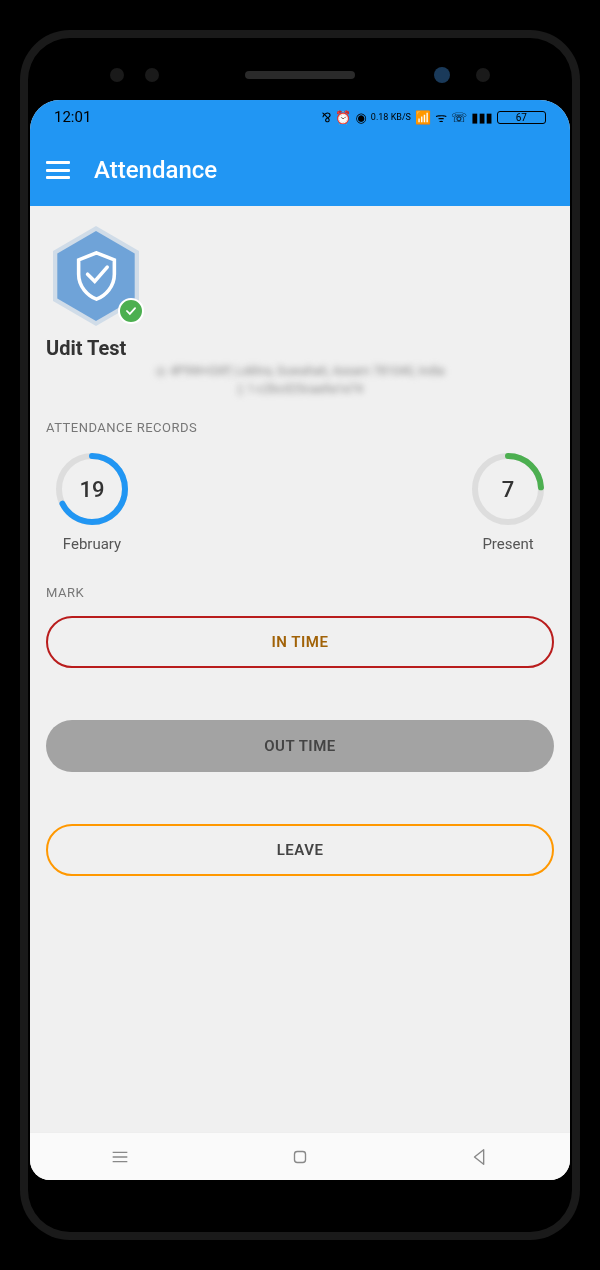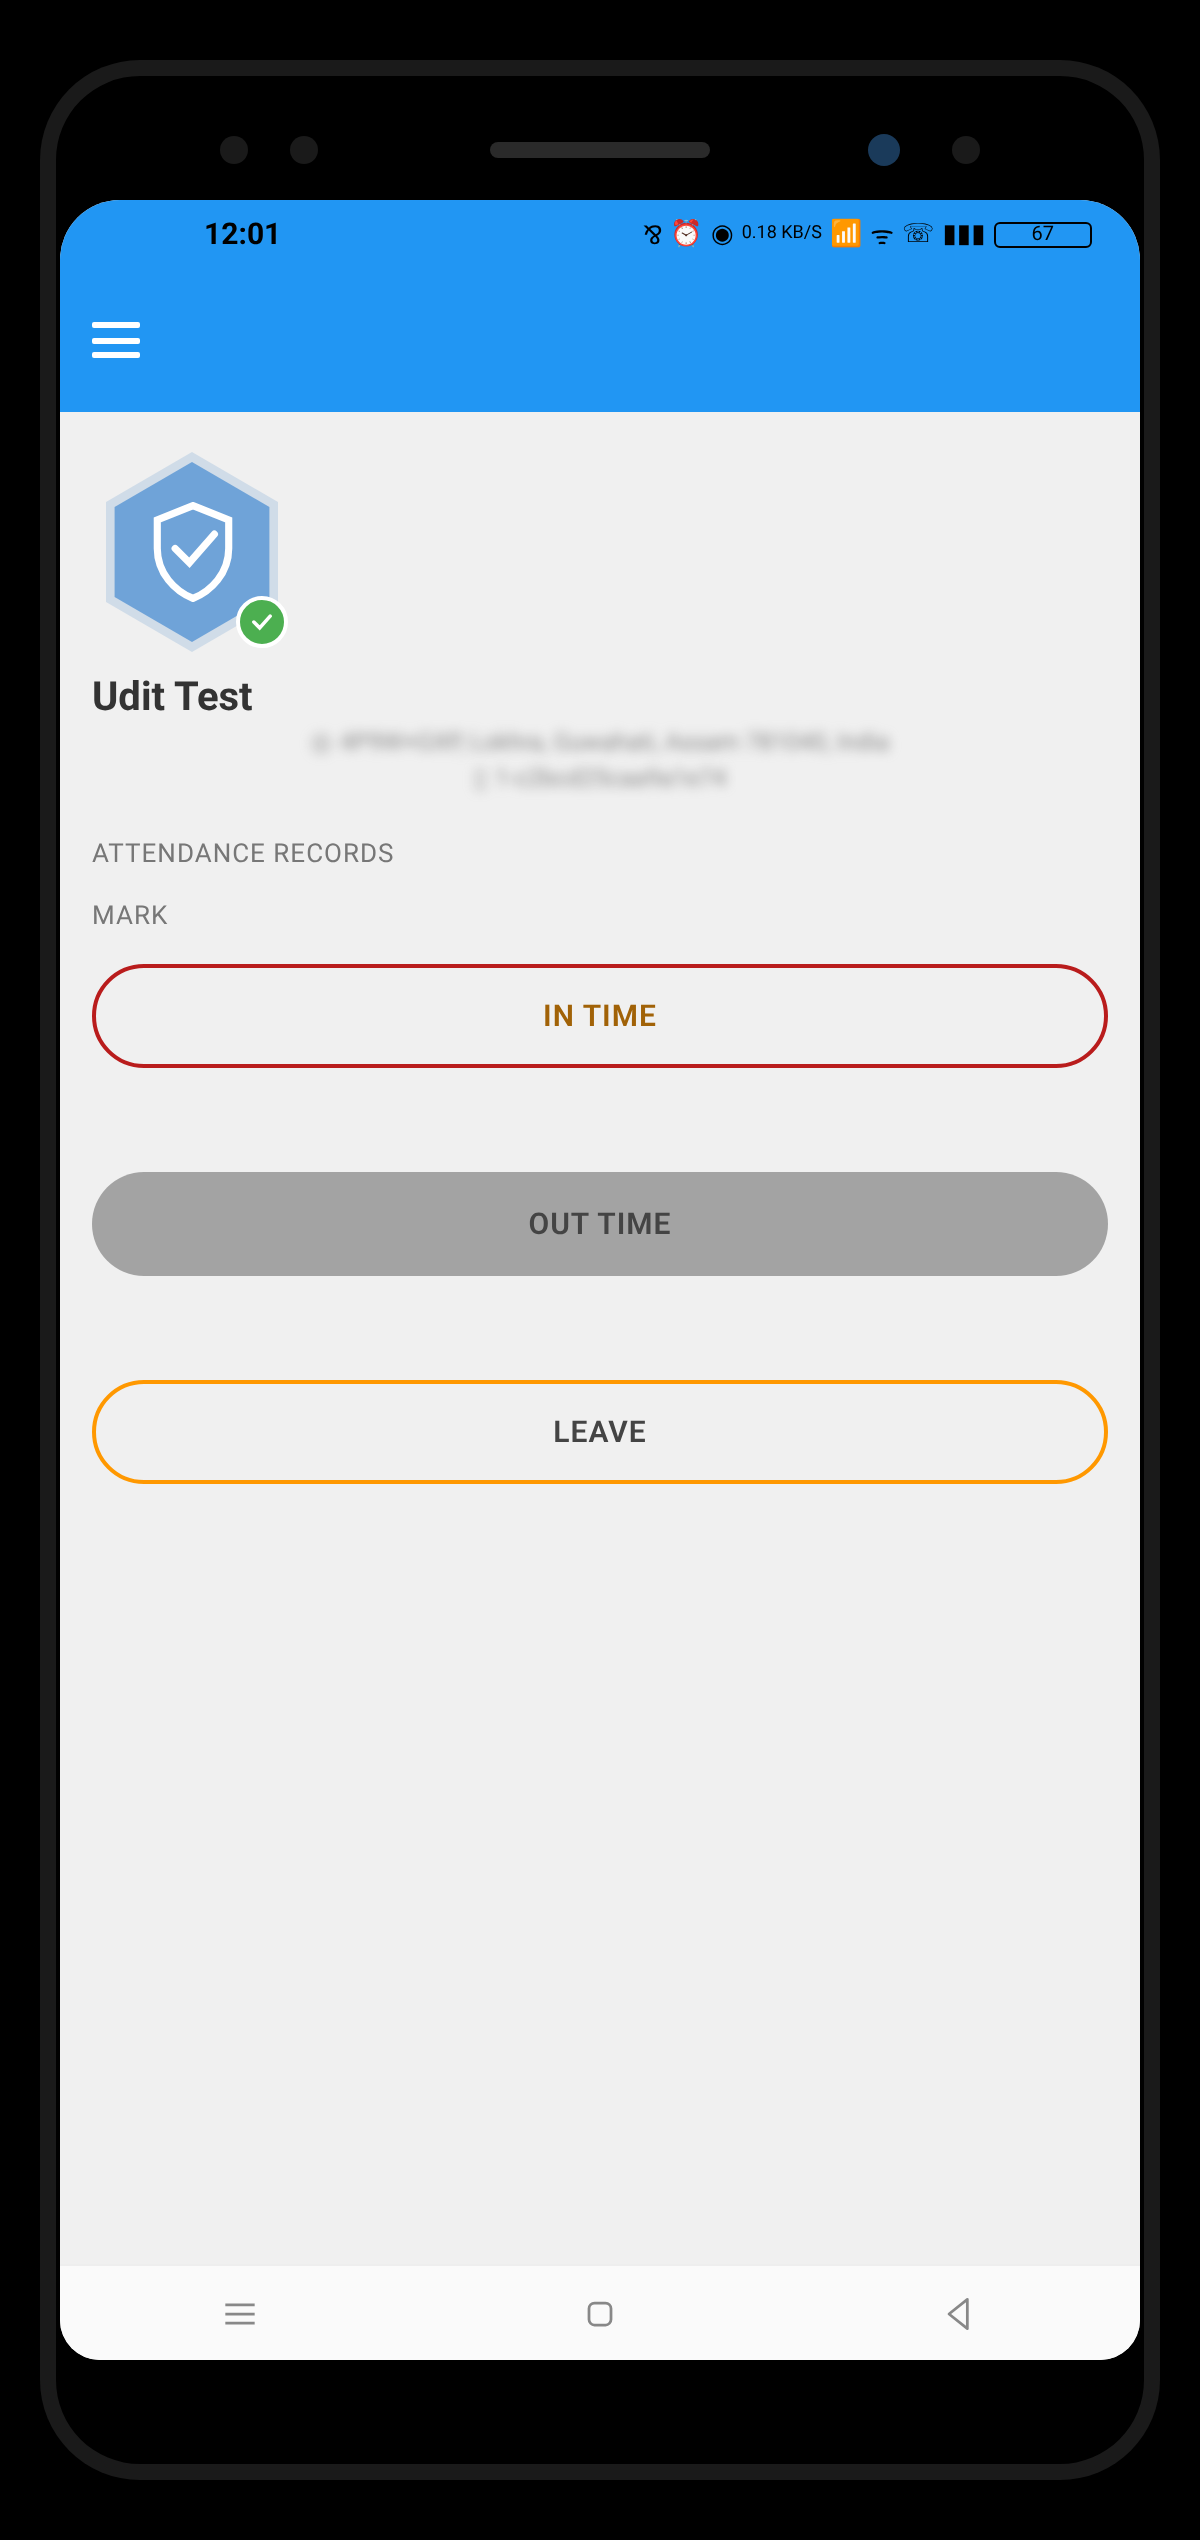--- a/index.html
+++ b/index.html
@@ -43,21 +43,21 @@
   .status-bar {
     background: #2196F3;
     height: 34px;
     display: flex;
     justify-content: space-between;
     align-items: center;
     padding: 0 24px;
     color: #000;
     font-size: 15px;
   }
-  .status-time { font-weight: 700; margin-left: 48px; }
+  .status-time { font-weight: 400; }
   .status-icons { display: flex; gap: 4px; align-items: center; font-size: 13px; }
   .app-bar {
     background: #2196F3;
     height: 72px;
     display: flex;
     align-items: center;
     padding: 0 16px;
     gap: 24px;
   }
   .hamburger {
@@ -186,20 +186,21 @@
         <span style="border:1px solid #000;border-radius:3px;padding:0 18px;font-size:10px">67</span>
       </span>
     </div>
 
     <div class="app-bar">
       <div class="hamburger">
         <span></span>
           <span></span>
           <span></span>
       </div>
+      <div class="app-title">Attendance</div>
     </div>
 
     <div class="content">
 
       <div class="profile-section">
         <div class="shield-wrap">
           <div class="hex-outer">
             <div class="hexagon">
               <svg class="shield-svg" viewBox="0 0 24 28">
                 <path d="M12 1 L22 5 V13 C22 20 17 25 12 27 C7 25 2 20 2 13 V5 Z" fill="none" stroke="#fff" stroke-width="2"></path>
@@ -219,20 +220,42 @@
           <span>4P9W+GXP, Lokhra, Guwahati, Assam 781040, India</span>
         </div>
         <div class="blur-text">
           <span style="filter:none">▯</span>
           <span>1-c2bcd25caa9a1e74</span>
         </div>
       </div>
 
       <div class="section-label">Attendance Records</div>
 
+      <div class="records-row">
+        <div class="ring-block">
+          <div class="ring">
+            <svg viewBox="0 0 76 76">
+              <circle class="ring-circle ring-bg" cx="38" cy="38" r="33"></circle>
+              <circle class="ring-circle ring-fg-blue" cx="38" cy="38" r="33" stroke-dasharray="140 207" stroke-linecap="round"></circle>
+            </svg>
+            <span class="ring-value">19</span>
+          </div>
+          <div class="ring-label">February</div>
+        </div>
+        <div class="ring-block">
+          <div class="ring">
+            <svg viewBox="0 0 76 76">
+              <circle class="ring-circle ring-bg" cx="38" cy="38" r="33"></circle>
+              <circle class="ring-circle ring-fg-green" cx="38" cy="38" r="33" stroke-dasharray="50 207" stroke-linecap="round"></circle>
+            </svg>
+            <span class="ring-value">7</span>
+          </div>
+          <div class="ring-label">Present</div>
+        </div>
+      </div>
 
       <div class="mark-section">
         <div class="section-label">Mark</div>
         <div class="action-btn btn-in">IN TIME</div>
         <div class="action-btn btn-out">OUT TIME</div>
         <div class="action-btn btn-leave">LEAVE</div>
       </div>
 
     </div>
 

